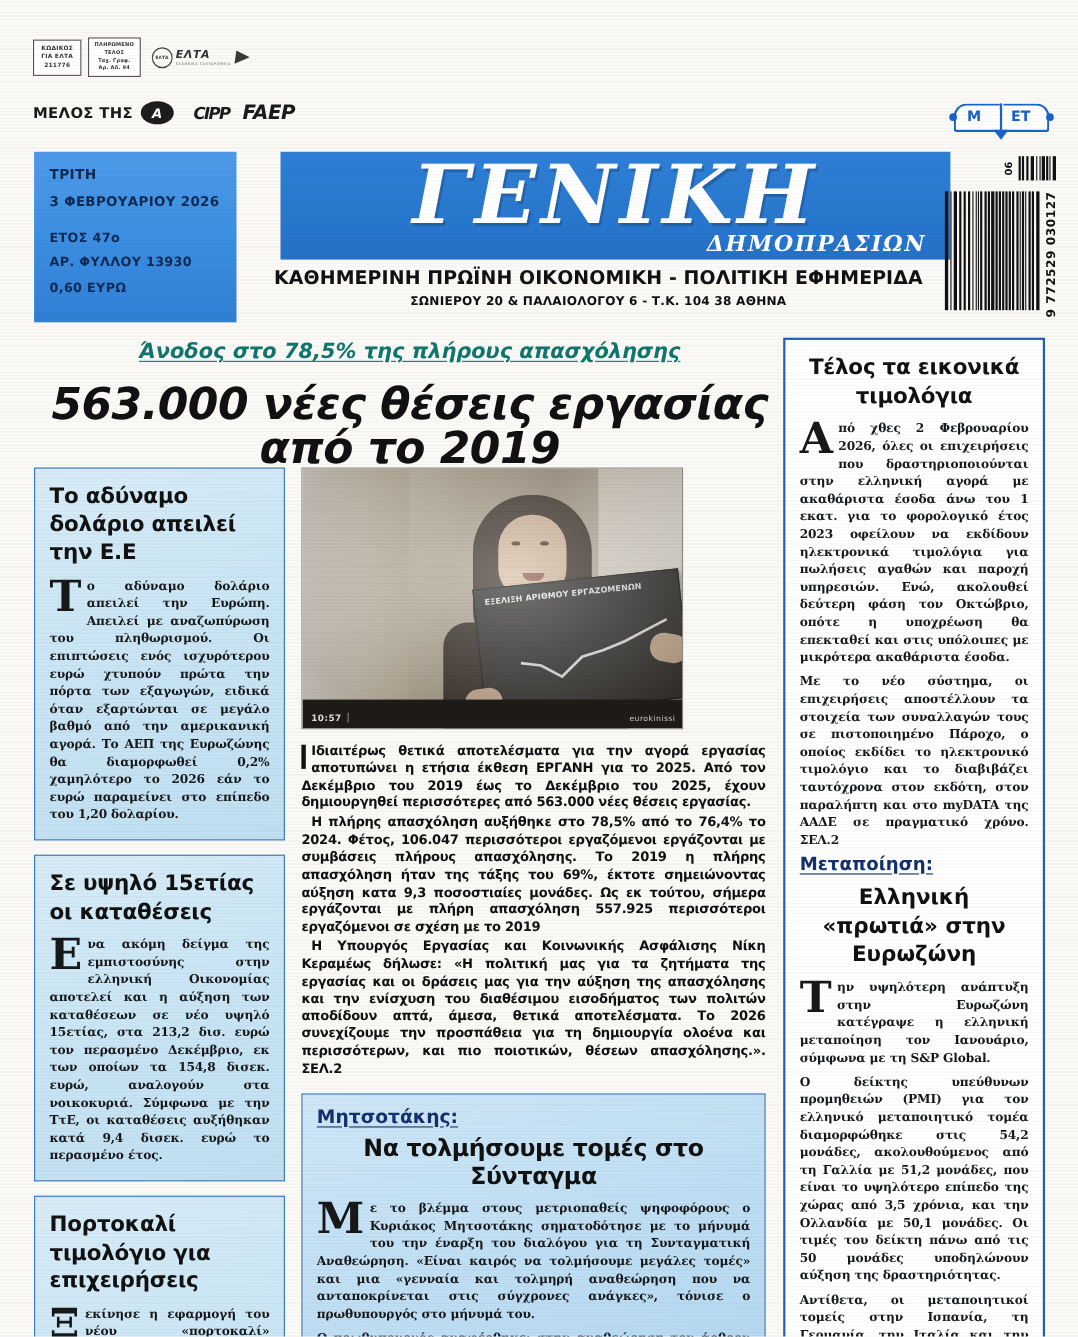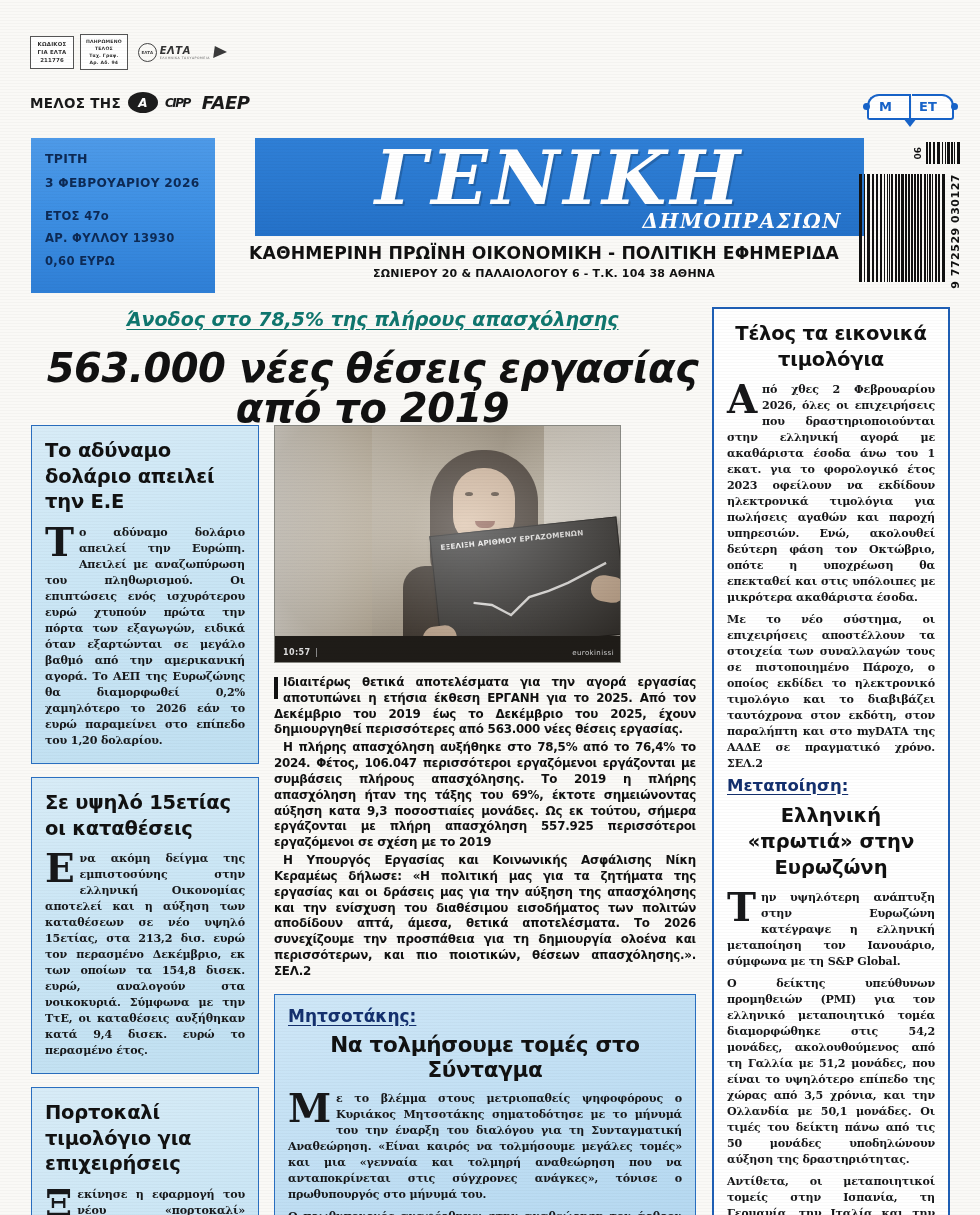--- a/index.html
+++ b/index.html
@@ -42,21 +42,21 @@
     transform: skewX(-8deg); margin-left: 1px;
   }
 
   .melos-row { position: absolute; left: 30px; top: 92px; display: flex; align-items: center; gap: 7px; }
   .melos-text { font-size: 13.5px; font-weight: bold; letter-spacing: .3px; color: #1a1a1a; }
   .faep-mark {
     width: 30px; height: 21px; border-radius: 50%; background: #1d1d1d; color: #fff;
     display: flex; align-items: center; justify-content: center;
     font-size: 12px; font-weight: bold; font-style: italic;
   }
-  .cipo { font-size: 12px; font-weight: bold; font-style: italic; color: #1a1a1a; letter-spacing: -1.5px; }
+  .cipo { font-size: 15px; font-weight: bold; font-style: italic; color: #1a1a1a; letter-spacing: -1.5px; margin-left: 11px; }
   .faep { font-size: 18px; font-weight: bold; font-style: italic; color: #1a1a1a; letter-spacing: -.4px; margin-left: 5px; }
 
   
   .met-logo { position: absolute; right: 22px; top: 92px; width: 95px; height: 34px; }
   .met-book { position: relative; width: 95px; height: 34px; }
   .met-book .half {
     position: absolute; top: 2px; width: 42px; height: 26px;
     border: 2.2px solid #1763c9; background: #fff;
   }
   .met-book .half.l { left: 4px; border-radius: 12px 0 0 3px; border-right: none; }

